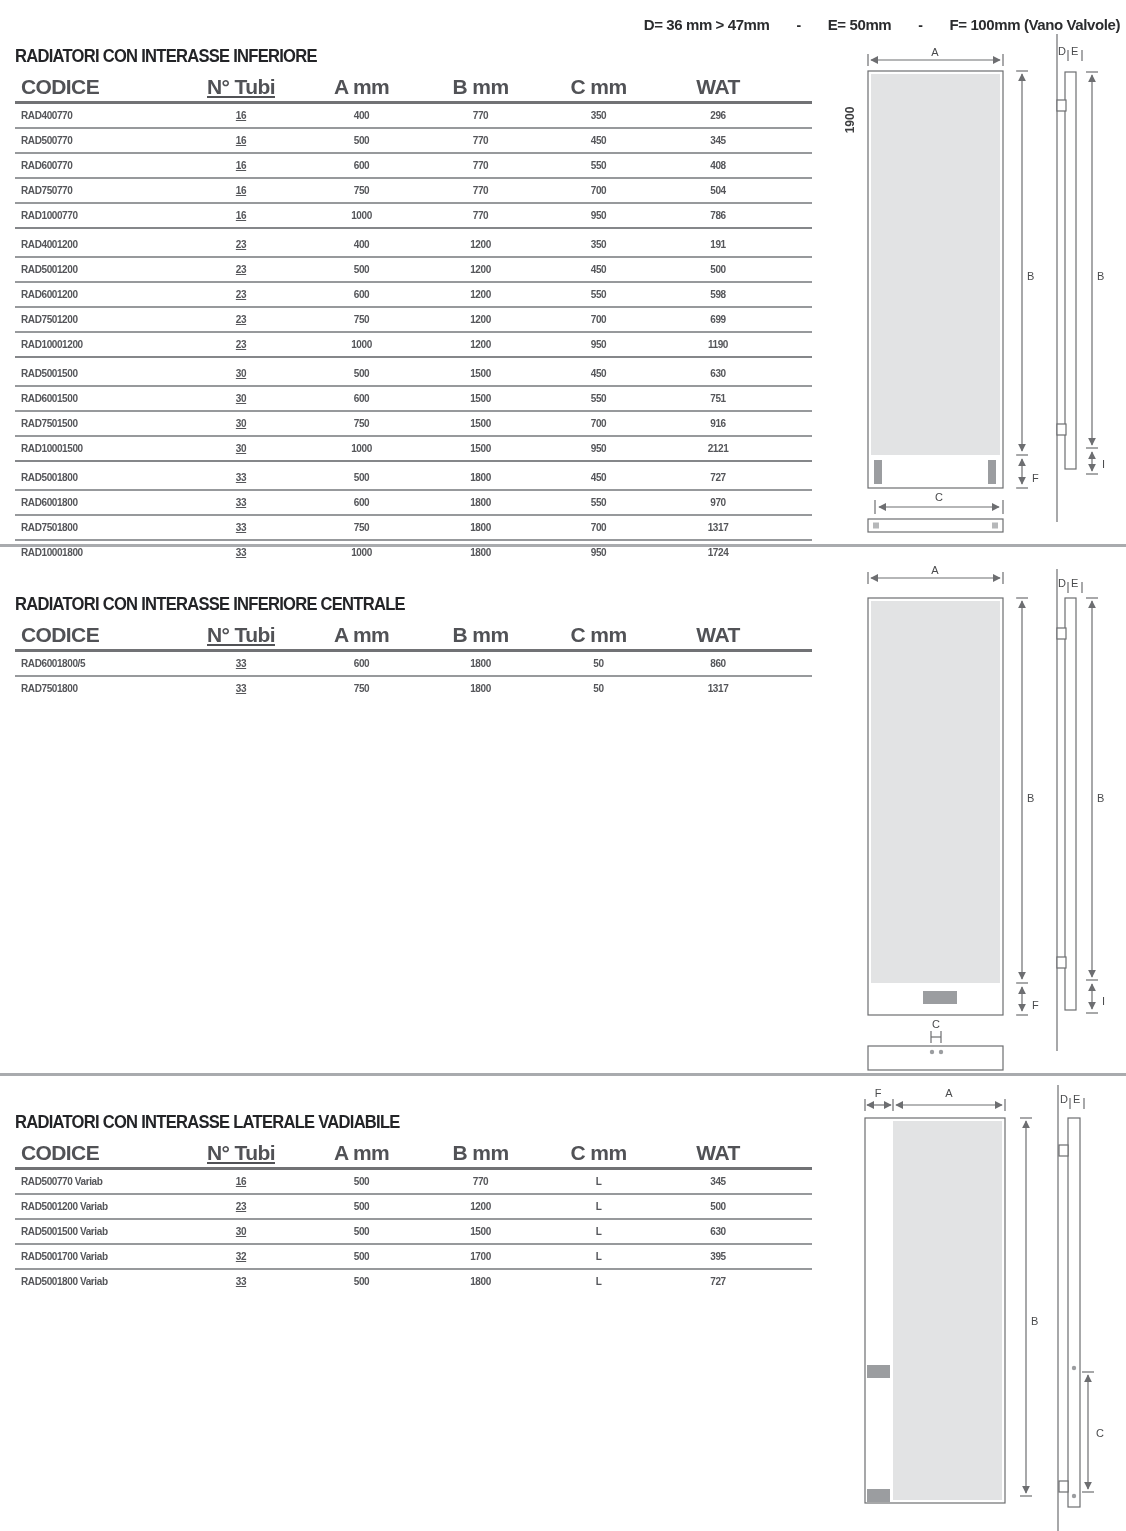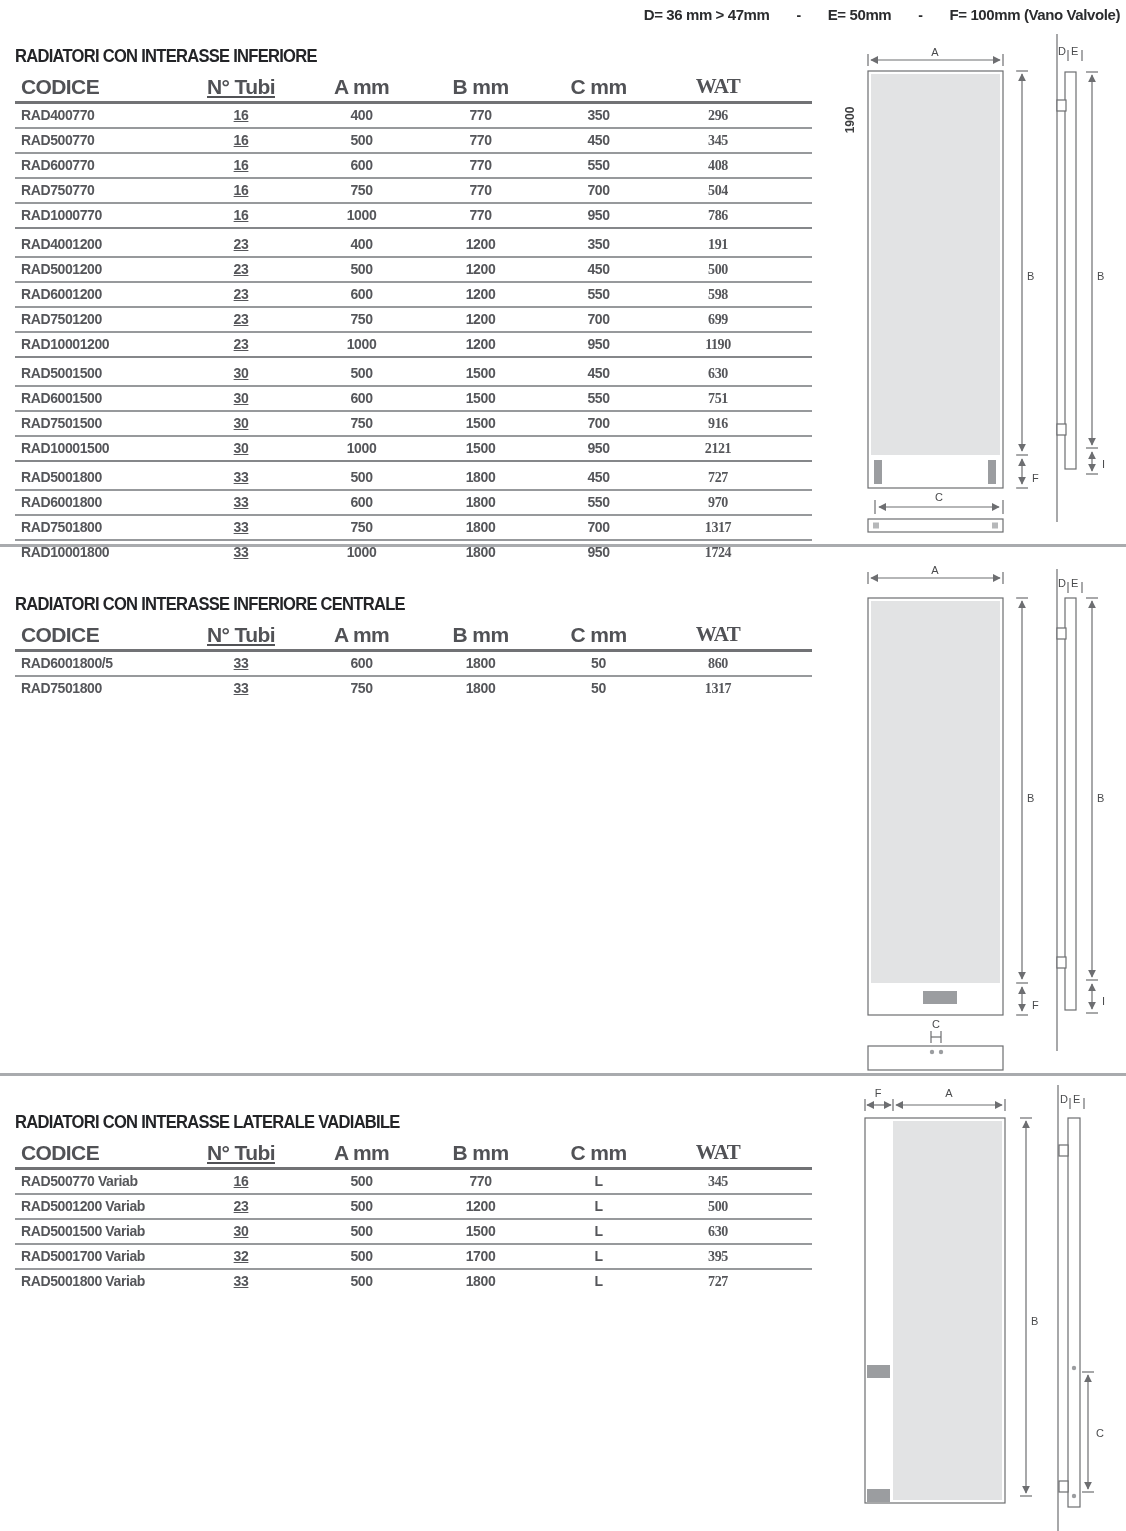--- a/index.html
+++ b/index.html
@@ -1,41 +1,41 @@
 <!DOCTYPE html>
 <html><head>
 <meta charset="utf-8">
 <style>
   html,body{margin:0;padding:0;background:#fff;}
   .page{position:relative;width:1126px;height:1531px;background:#fff;overflow:hidden;
         font-family:"Liberation Sans",sans-serif;}
   
-  .legend{position:absolute;top:6px;right:6px;display:flex;align-items:center;gap:27px;
+  .legend{position:absolute;top:16px;right:6px;display:flex;align-items:center;gap:27px;
           font-size:15px;font-weight:700;color:#2b2c2e;letter-spacing:-0.4px;}
   .legend .sep{font-size:14px;}
   
   .section{position:absolute;left:15px;width:797px;}
   .sec-title{font-size:18px;font-weight:800;color:#232427;letter-spacing:-0.8px;
              transform:scaleX(0.92);transform-origin:left center;white-space:nowrap;margin-bottom:5px;}
   
   .tbl{width:797px;color:#55565a;font-weight:700;}
-  .trow{display:flex;height:23px;line-height:23px;font-size:14px;letter-spacing:-0.4px;
+  .trow{display:flex;height:23px;line-height:23px;font-size:10px;letter-spacing:-0.4px;
         border-bottom:2px solid #97999c;}
   .thead{height:29px;line-height:29px;font-size:21px;letter-spacing:-0.6px;color:#515256;
          border-bottom:3px solid #717275;}
   .tgroup{border-bottom:2.5px solid #85878a;margin-bottom:4px;}
   .tgroup:last-child{border-bottom:none;}
   .tgroup .trow:last-child{border-bottom:none;}
   .cell{overflow:hidden;white-space:nowrap;}
   .c0{width:160px;text-align:left;margin-left:6px;}
   .c1{width:120px;text-align:center;text-decoration:underline;}
   .c2{width:121px;text-align:center;}
   .c3{width:117px;text-align:center;}
   .c4{width:119px;text-align:center;}
-  .c5{width:120px;text-align:center;font-family:Liberation Serif, serif;}
+  .c5{width:120px;text-align:center;}
   
   .divider{position:absolute;left:0;width:1126px;height:3px;background:#a9abae;}
   
   .diag{position:absolute;}
   .diag text{fill:#4a4b4d;font-family:"Liberation Sans",sans-serif;font-size:11px;}
   .diag .ln{stroke:#6d6e71;stroke-width:1.2;fill:none;}
   .diag .panel{fill:#fff;stroke:#6d6e71;stroke-width:1.2;}
   .diag .gray{fill:#e2e3e4;stroke:none;}
   .diag .valve{fill:#9b9da0;stroke:none;}
   .diag .dot{fill:#9b9da0;stroke:none;}

